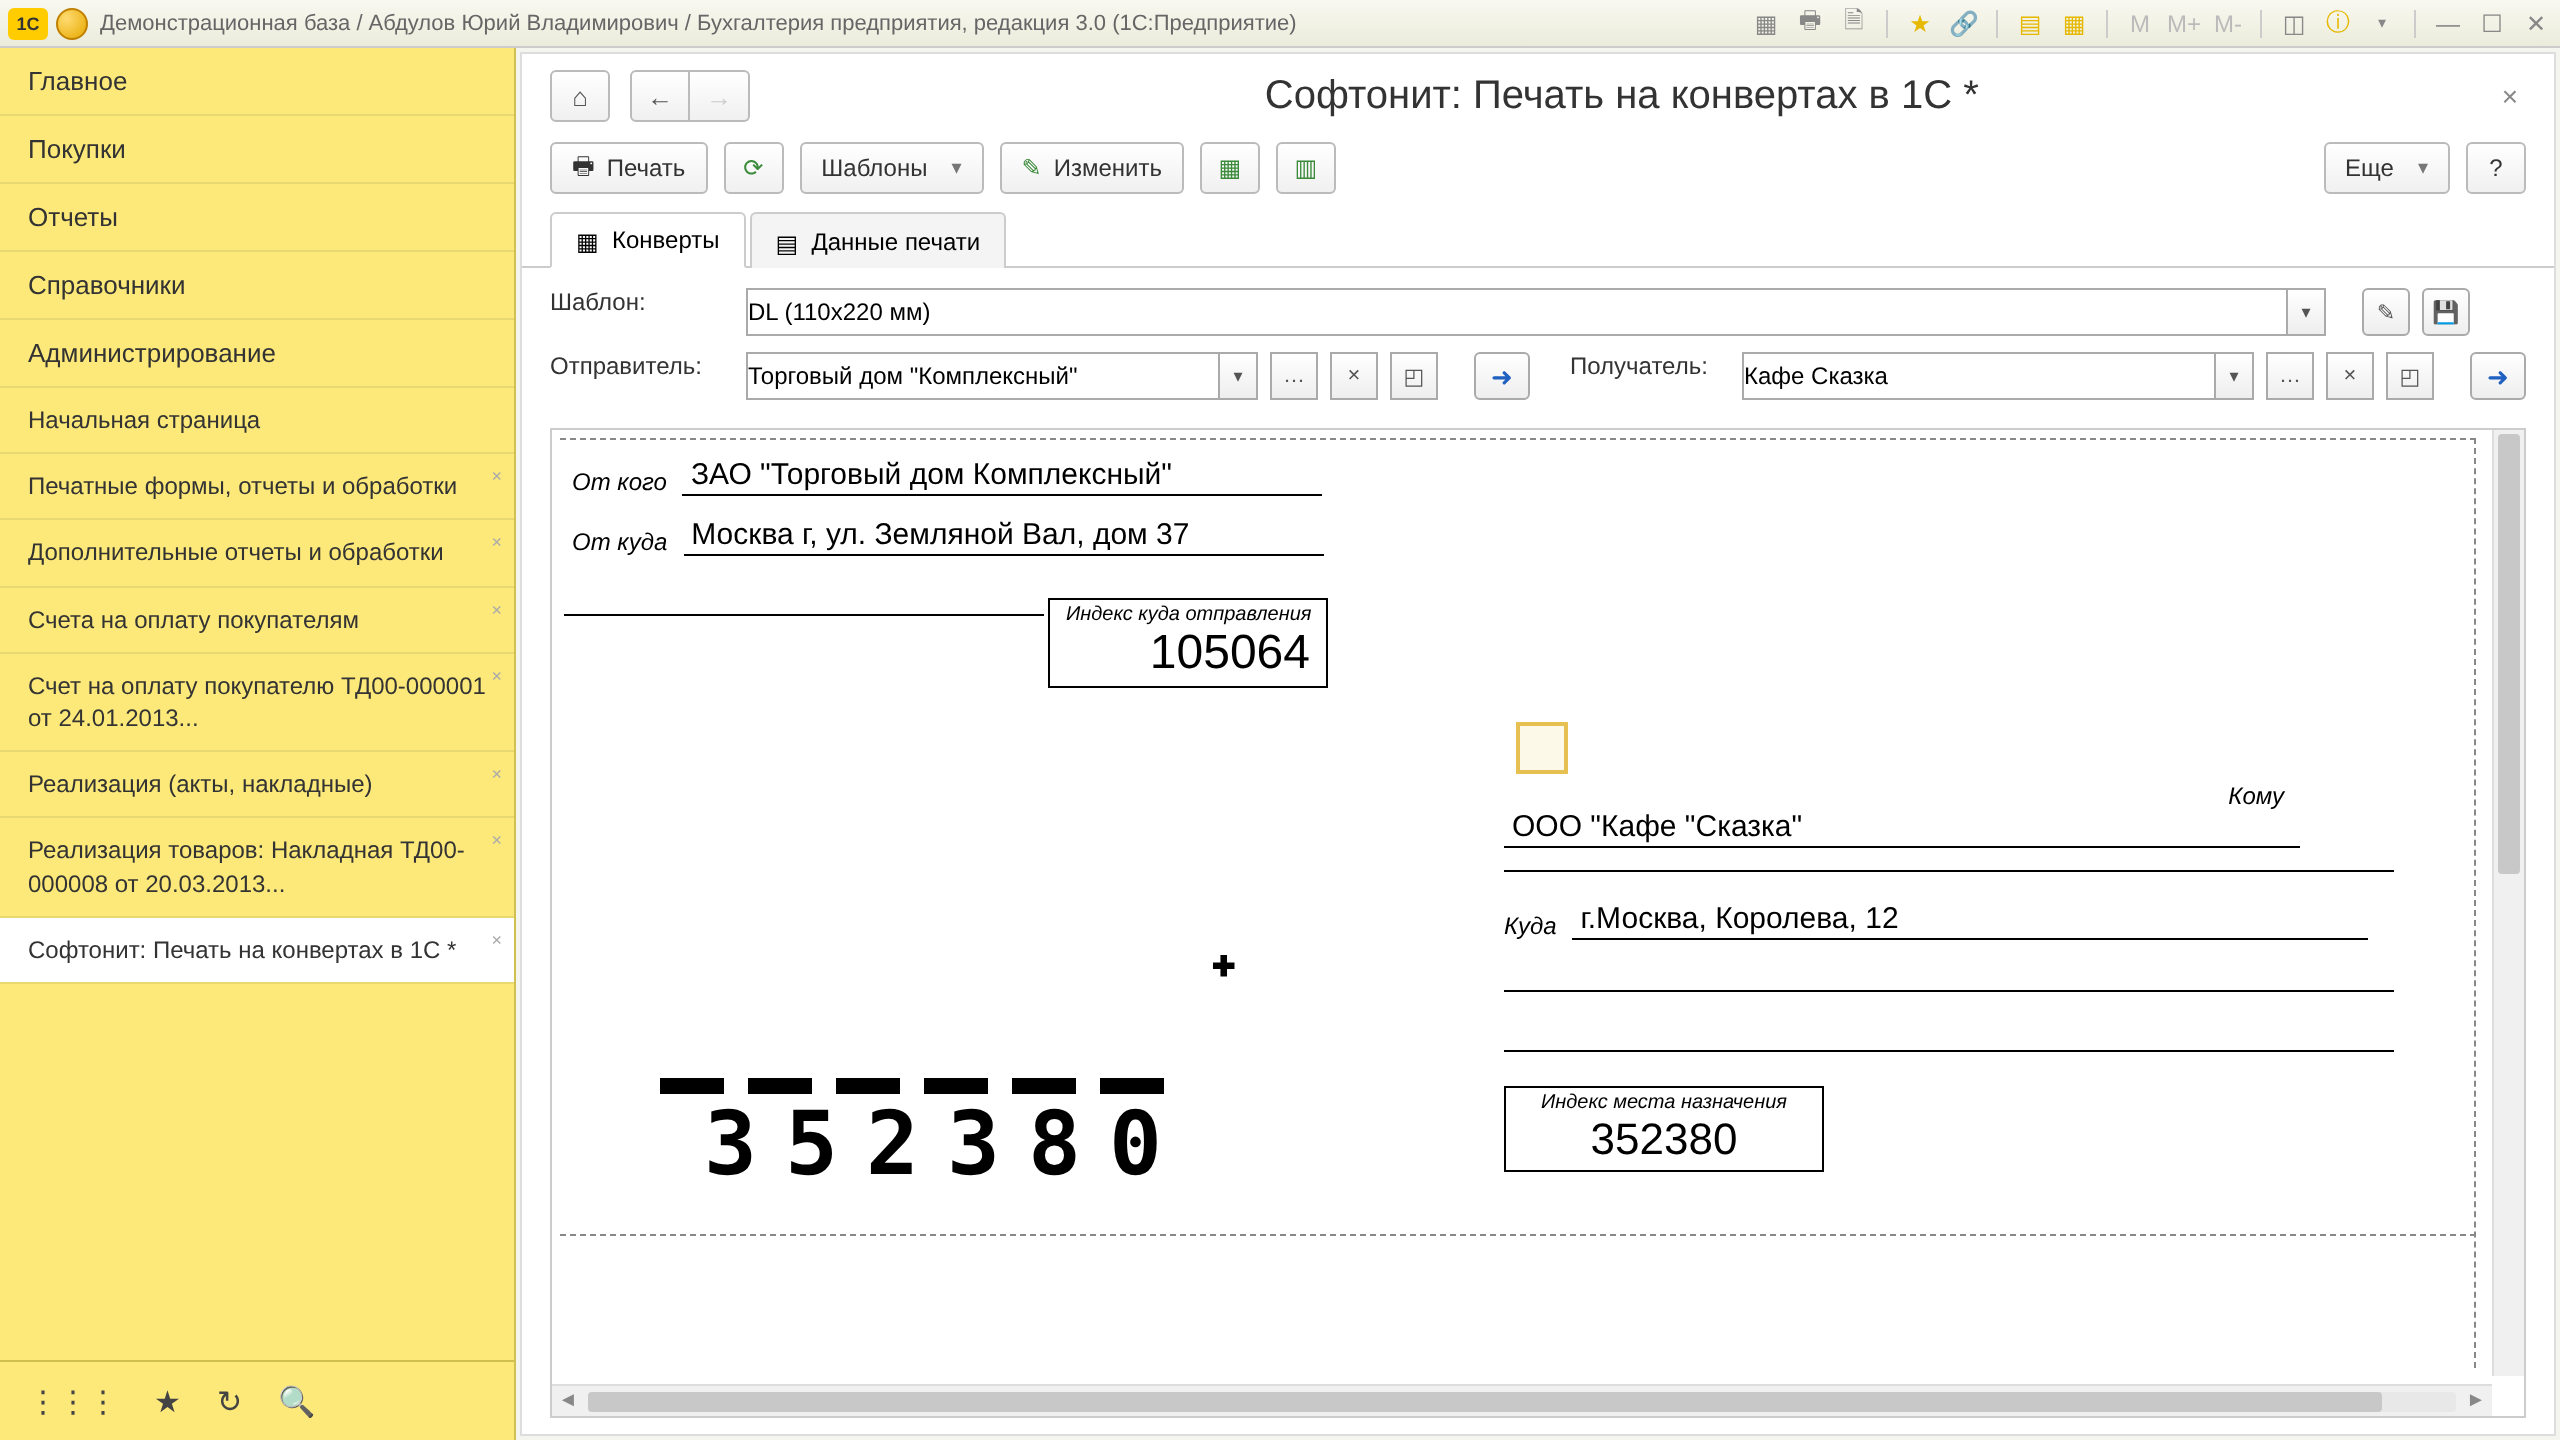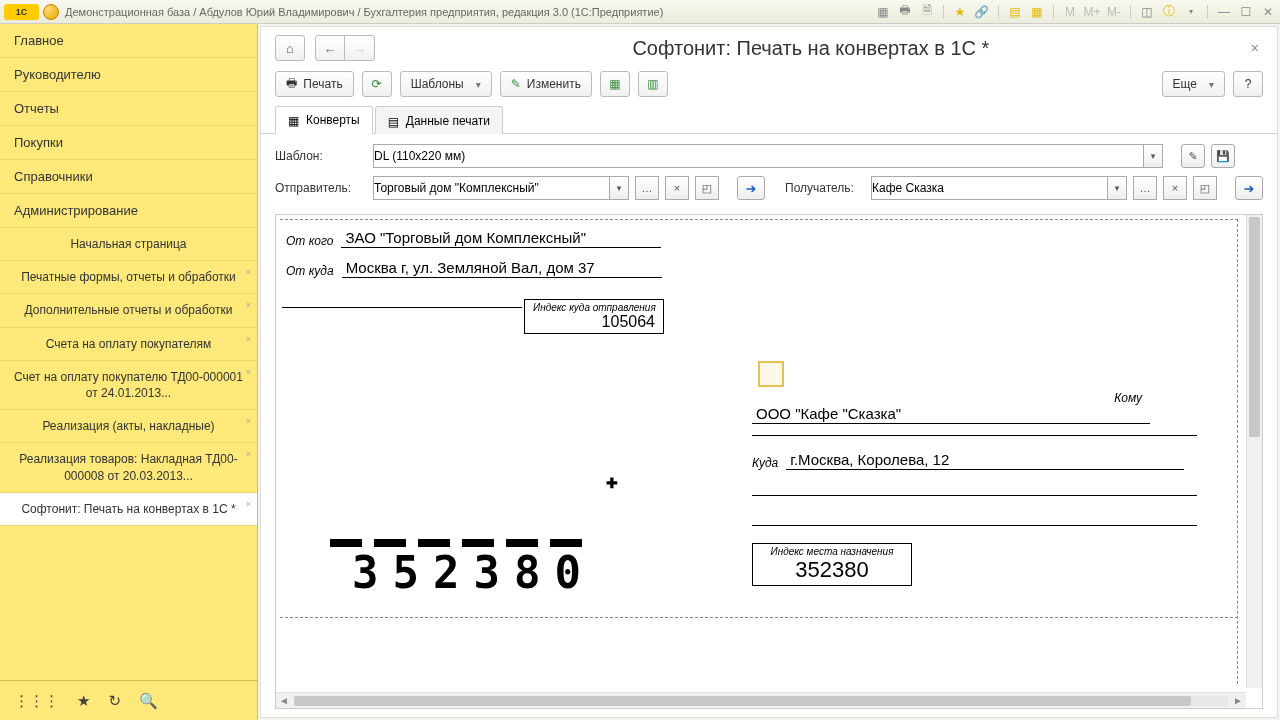--- a/index.html
+++ b/index.html
@@ -1,32 +1,32 @@
 <!DOCTYPE html>
 <html><head>
 <meta charset="utf-8">
 <style>
 * { box-sizing: border-box; margin: 0; padding: 0; font-family: Arial, sans-serif; }
 body { width: 1280px; height: 720px; background: #f5f5f0; overflow: hidden; font-size: 12px; }
 
 
 .titlebar { height: 24px; background: linear-gradient(#f8f8f0, #ececdc); border-bottom: 1px solid #ccc; display: flex; align-items: center; padding: 0 4px; }
-.titlebar .logo { width: 35px; height: 16px; background: #ffcc00; border-radius: 3px; display: flex; align-items: center; justify-content: center; font-size: 9px; font-weight: bold; color: #333; margin-right: 4px; }
+.titlebar .logo { width: 20px; height: 16px; background: #ffcc00; border-radius: 3px; display: flex; align-items: center; justify-content: center; font-size: 9px; font-weight: bold; color: #333; margin-right: 4px; }
 .titlebar .circle { width: 16px; height: 16px; border-radius: 50%; background: radial-gradient(circle at 30% 30%, #ffdb70, #e6a800); border: 1px solid #c08000; margin-right: 6px; }
 .titlebar .title-text { color: #666; font-size: 11px; flex: 1; }
 .titlebar .tb-icons { display: flex; gap: 6px; align-items: center; }
 .titlebar .tb-icon { width: 16px; height: 16px; display: flex; align-items: center; justify-content: center; font-size: 12px; color: #888; cursor: pointer; }
 .titlebar .sep { width: 1px; height: 14px; background: #ccc; margin: 0 2px; }
 
 .main-area { display: flex; height: 696px; }
 
 
 .sidebar { width: 258px; background: #fce97a; border-right: 1px solid #d0c050; display: flex; flex-direction: column; }
 .sidebar-item { padding: 9px 14px; font-size: 13px; color: #333; cursor: pointer; border-bottom: 1px solid #e8d870; position: relative; }
-.sidebar-item.smaller { font-size: 12px; padding: 8px 14px; line-height: 1.35; text-align: center; }
+.sidebar-item.smaller { font-size: 12px; padding: 8px 14px; line-height: 1.35; }
 .sidebar-item.with-close .close-x { position: absolute; right: 6px; top: 5px; color: #aaa; font-size: 9px; }
 .sidebar-item.active { background: #fff; }
 .sidebar-spacer { flex: 1; }
 .sidebar-bottom { height: 40px; border-top: 1px solid #d0c050; display: flex; align-items: center; gap: 18px; padding: 0 14px; background: #fce97a; }
 .sidebar-bottom .bi { font-size: 15px; color: #444; cursor: pointer; }
 
 
 .content { flex: 1; background: #fff; display: flex; flex-direction: column; border: 1px solid #ddd; margin: 2px; }
 .header-row { display: flex; align-items: center; padding: 8px 14px 6px; }
 .nav-btn { width: 30px; height: 26px; border: 1px solid #bbb; border-radius: 3px; background: linear-gradient(#fff,#f0f0f0); display: flex; align-items: center; justify-content: center; cursor: pointer; font-size: 13px; color: #555; }
@@ -42,21 +42,21 @@
 .btn.icon-only { padding: 0; width: 30px; justify-content: center; }
 .btn.dropdown::after { content: "▾"; margin-left: 6px; color: #777; font-size: 10px; }
 .toolbar .spacer { flex: 1; }
 
 .tabs { display: flex; padding: 0 14px; border-bottom: 1px solid #ccc; gap: 2px; }
 .tab { padding: 6px 12px; border: 1px solid #ccc; border-bottom: none; background: #f4f4f4; border-radius: 3px 3px 0 0; cursor: pointer; font-size: 12px; display: flex; align-items: center; gap: 6px; position: relative; top: 1px; }
 .tab.active { background: #fff; border-bottom: 1px solid #fff; }
 .tab .tico { width: 12px; height: 12px; display: inline-block; }
 
 .form-area { padding: 10px 14px 6px; }
-.form-row { display: flex; align-items: center; margin-bottom: 8px; gap: 6px; }
+.form-row { display: flex; margin-bottom: 8px; gap: 6px; }
 .form-label { width: 92px; font-size: 12px; color: #333; }
 .combo { flex: 1; display: flex; height: 24px; }
 .combo input { flex: 1; border: 1px solid #aaa; border-right: none; padding: 0 0; font-size: 12px; height: 24px; }
 .combo .drop { width: 20px; border: 1px solid #aaa; background: linear-gradient(#fff,#eee); display: flex; align-items: center; justify-content: center; font-size: 9px; color: #555; cursor: pointer; }
 .mini-btn { width: 24px; height: 24px; border: 1px solid #aaa; background: linear-gradient(#fff,#eee); display: flex; align-items: center; justify-content: center; cursor: pointer; font-size: 11px; color: #555; }
 .arrow-btn { width: 28px; height: 24px; border: 1px solid #aaa; border-radius: 3px; background: linear-gradient(#fff,#eee); display: flex; align-items: center; justify-content: center; cursor: pointer; color: #2060c0; font-size: 13px; }
 
 
 .preview-wrap { flex: 1; margin: 0 14px 8px; border: 1px solid #ccc; position: relative; overflow: hidden; background: #fff; }
 .preview-scroll { position: absolute; right: 0; top: 0; bottom: 20px; width: 16px; background: #f0f0f0; border-left: 1px solid #ddd; }
@@ -71,21 +71,21 @@
 .env-top { left: 0; right: 0; top: 0; height: 0; border-left: none; border-right: none; border-bottom: none; }
 .env-right { right: 0; top: 0; bottom: 0; width: 0; border-top: none; border-bottom: none; border-left: none; }
 .env-bottomline { left: 0; right: 0; top: 398px; height: 0; border-left: none; border-right: none; border-top: none; }
 
 .env-field { position: absolute; display: flex; align-items: flex-end; font-size: 14px; }
 .env-field .lbl { font-style: italic; font-size: 12px; margin-right: 8px; color: #000; white-space: nowrap; }
 .env-field .val { border-bottom: 1px solid #000; padding: 0 4px 1px; min-width: 300px; font-size: 15px; }
 
 .index-box { position: absolute; border: 1px solid #000; padding: 2px 8px; text-align: right; }
 .index-box .ilbl { font-style: italic; font-size: 10px; white-space: nowrap; }
-.index-box .ival { font-size: 16px; text-align: center; }
+.index-box .ival { font-size: 24px; text-align: center; }
 
 .stamp-box { position: absolute; width: 26px; height: 26px; border: 2px solid #e6c050; background: #fdf9e8; }
 
 .dest-line { position: absolute; border-bottom: 1px solid #000; }
 
 .postal-digits { position: absolute; display: flex; gap: 12px; }
 .postal-digits .pd { font-family: monospace; font-size: 44px; font-weight: bold; letter-spacing: 2px; color: #000; position: relative; }
 .postal-bar { position: absolute; display: flex; gap: 12px; }
 .postal-bar .bar { width: 32px; height: 8px; background: #000; }
 
@@ -121,23 +121,22 @@
     <div class="tb-icon">—</div>
     <div class="tb-icon">☐</div>
     <div class="tb-icon">✕</div>
   </div>
 </div>
 
 <div class="main-area">
 
   <div class="sidebar">
     <div class="sidebar-item">Главное</div>
-    <div class="sidebar-item">Руководителю</div>
+    <div class="sidebar-item">Покупки</div>
     <div class="sidebar-item">Отчеты</div>
-    <div class="sidebar-item">Покупки</div>
     <div class="sidebar-item">Справочники</div>
     <div class="sidebar-item">Администрирование</div>
     <div class="sidebar-item smaller">Начальная страница</div>
     <div class="sidebar-item smaller with-close"><span>Печатные формы, отчеты и обработки</span><span class="close-x">×</span></div>
     <div class="sidebar-item smaller with-close"><span>Дополнительные отчеты и обработки</span><span class="close-x">×</span></div>
     <div class="sidebar-item smaller with-close"><span>Счета на оплату покупателям</span><span class="close-x">×</span></div>
     <div class="sidebar-item smaller with-close"><span>Счет на оплату покупателю ТД00-000001 от 24.01.2013...</span><span class="close-x">×</span></div>
     <div class="sidebar-item smaller with-close"><span>Реализация (акты, накладные)</span><span class="close-x">×</span></div>
     <div class="sidebar-item smaller with-close"><span>Реализация товаров: Накладная ТД00-000008 от 20.03.2013...</span><span class="close-x">×</span></div>
     <div class="sidebar-item smaller active with-close"><span>Софтонит: Печать на конвертах в 1С *</span><span class="close-x">×</span></div>

